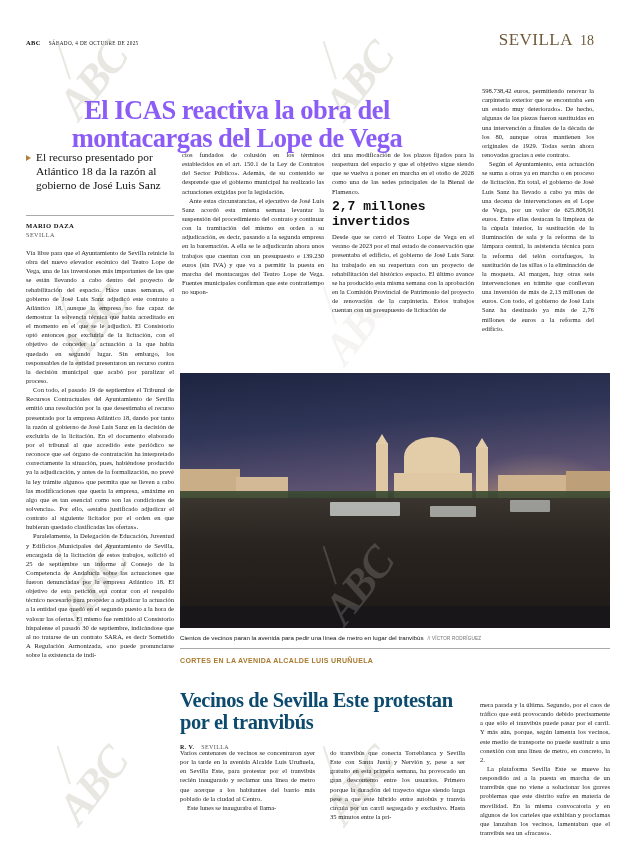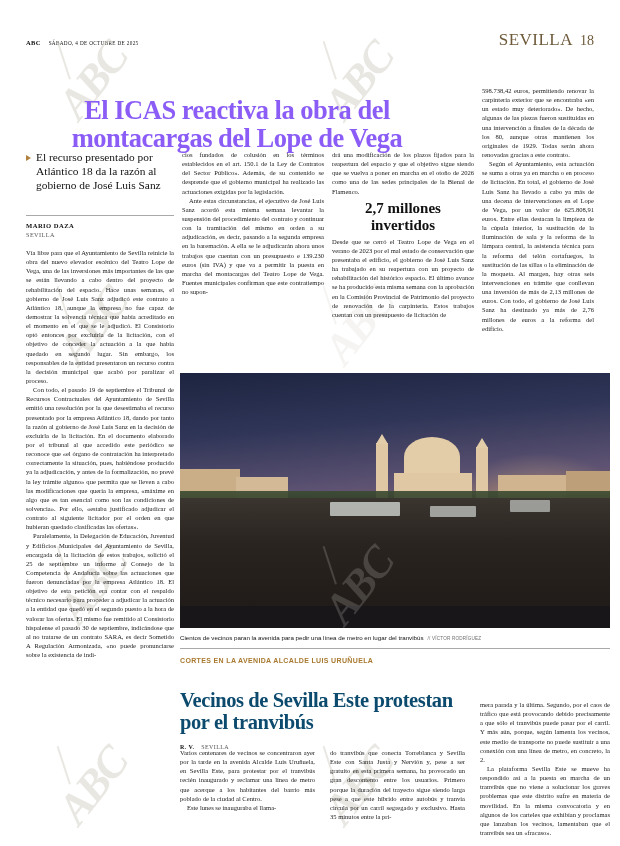--- a/index.html
+++ b/index.html
@@ -121,27 +121,27 @@
     text-align:justify;
     text-justify:inter-word;
     color:#1a1a1a;
     z-index:4;
     hyphens:auto;
   }
   .col p{margin:0;}
   .col p + p{text-indent:7px;}
 
   .subhead{
-    font-family:Liberation Serif, serif;
+    font-family:Liberation Mono, monospace;
     font-weight:700;
-    font-size:15px;
+    font-size:13px;
     line-height:1.15;
     margin:4px 0 2.5px 0;
     color:#111;
-    text-align:center;
+    text-align:left;
   }
 
   
   .photo{
     position:absolute;
     left:180px;top:373px;width:430px;height:255px;
     overflow:hidden;
     z-index:2;
     background:#2a2f44;
   }

